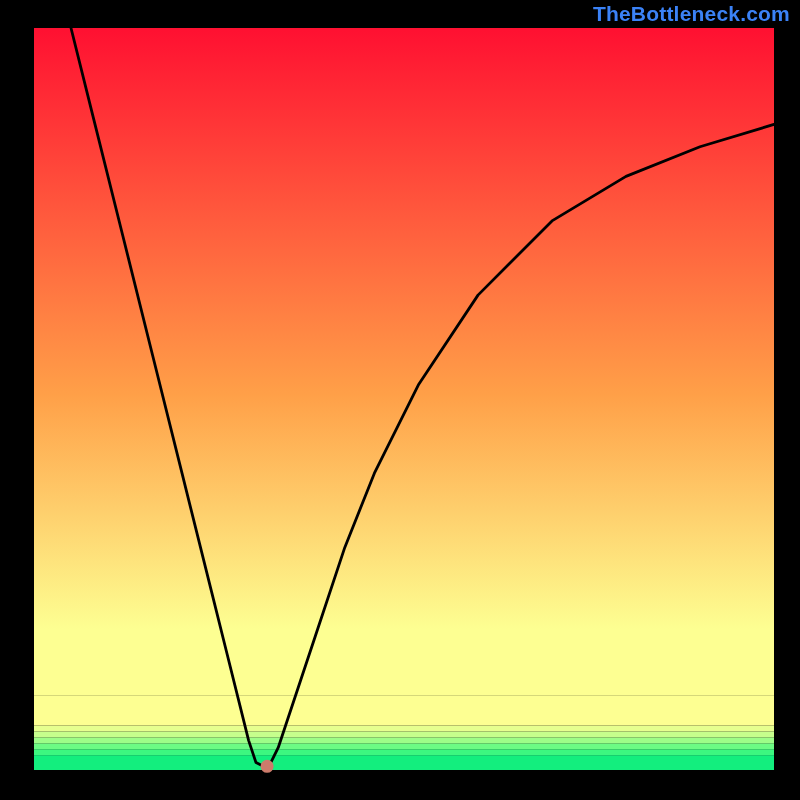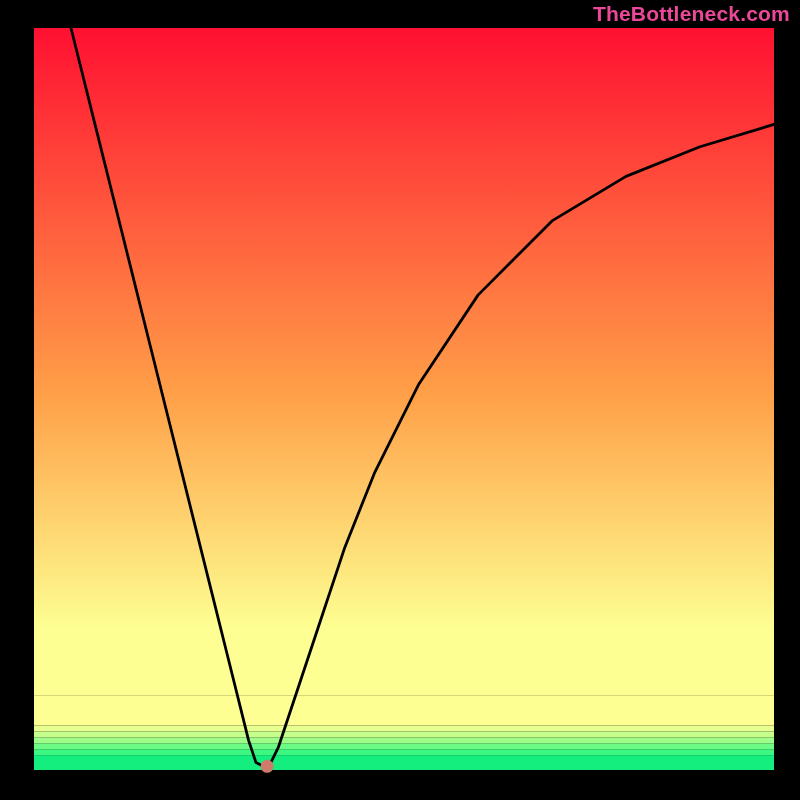--- a/index.html
+++ b/index.html
@@ -16,21 +16,21 @@
     top: 0;
     left: 0;
     width: 800px;
     height: 800px;
     background: #000;
   }
   .watermark {
     position: absolute;
     top: 2px;
     right: 10px;
-    color: #ec4899;
+    color: #3b82f6;
     font-size: 21px;
     font-weight: 600;
     letter-spacing: 0.2px;
     user-select: none;
   }
   svg.chart {
     position: absolute;
     top: 0;
     left: 0;
   }

